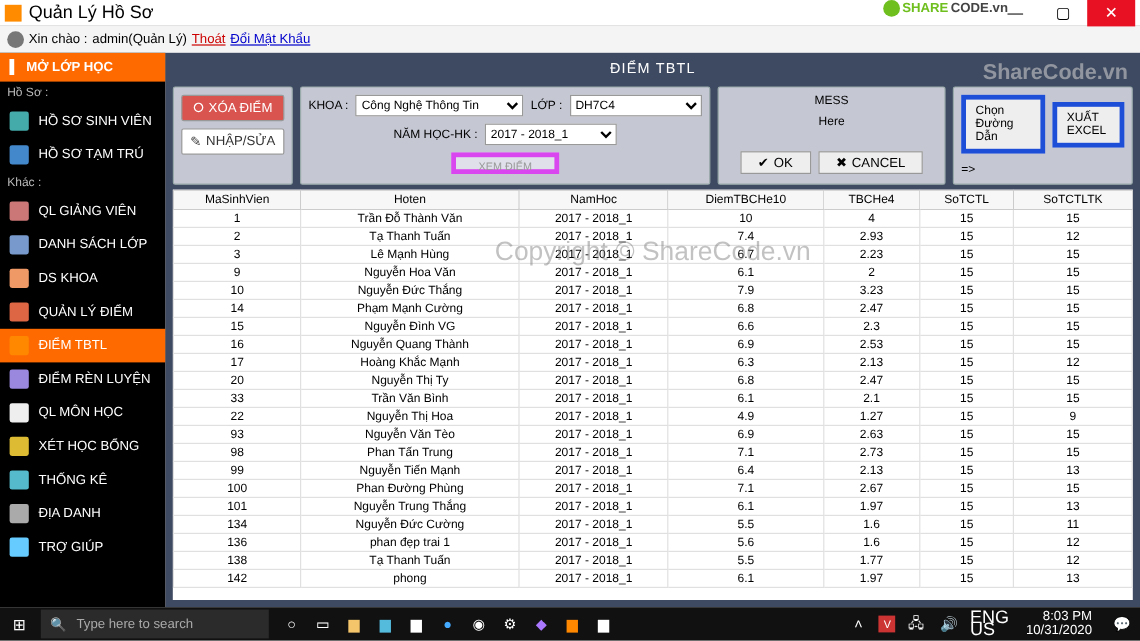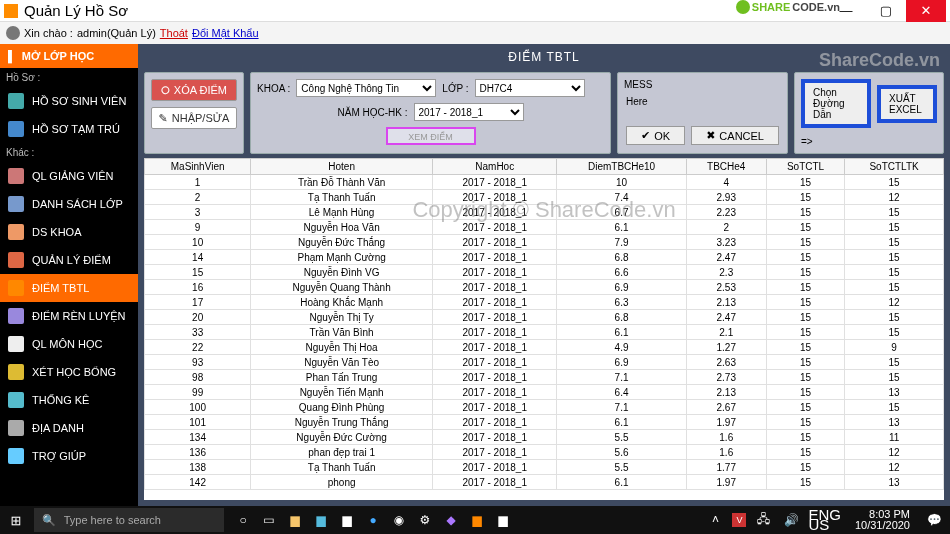--- a/index.html
+++ b/index.html
@@ -35,23 +35,23 @@
 .panel { background:#c5c7d3; border:1px solid #9aa; border-radius:2px; padding:6px; }
 .leftbtns { width:100px; display:flex; flex-direction:column; gap:6px; }
 .leftbtns .btn { height:22px; display:flex; align-items:center; justify-content:center; gap:4px; border:1px solid #999; border-radius:2px; font-size:10px; cursor:pointer; }
 .leftbtns .red { background:#d9534f; color:#fff; }
 .leftbtns .white { background:#fff; color:#333; }
 
 .filters { flex:1; display:flex; flex-direction:column; gap:6px; }
 .filters .row { display:flex; align-items:center; gap:6px; }
 .filters label { font-size:10px; }
 .filters select { font-size:10px; height:18px; background:#fff; border:1px solid #999; }
-.filters .xem { width:90px; height:18px; margin:0 auto; background:#dfe0ea; border:2px solid #d946ef; font-size:9px; color:#999; text-align:center; line-height:16px; }
-
-.mess { width:171px; }
+.filters .xem { width:90px; height:18px; margin:0 auto; background:#dfe0ea; border:4px solid #d946ef; font-size:9px; color:#999; text-align:center; line-height:16px; }
+
+.mess { width:190px;text-align:center; }
 .mess .mlabel { font-size:10px; margin-bottom:4px; display:block; }
 .mess .marea { background:#c5c7d3; height:26px; font-size:10px; padding:2px; }
 .mess .okrow { display:flex; gap:6px; justify-content:center; margin-top:6px; }
 .mess .okrow .b { background:#eee; border:1px solid #999; padding:2px 14px; font-size:10px; display:flex; align-items:center; gap:4px; cursor:pointer; }
 
 .export { width:150px; display:flex; flex-direction:column; gap:8px; align-items:center; justify-content:center; }
 .export .b { background:#eee; border:4px solid #1d4ed8; padding:4px 8px; font-size:10px; cursor:pointer; }
 
 
 .tablewrap { flex:1; background:#fff; overflow:auto; }
@@ -362,21 +362,21 @@
               <td>99</td>
               <td>Nguyễn Tiến Mạnh</td>
               <td>2017 - 2018_1</td>
               <td>6.4</td>
               <td>2.13</td>
               <td>15</td>
               <td>13</td>
             </tr>
             <tr>
               <td>100</td>
-              <td>Quang Đình Phùng</td>
+              <td>Phan Đường Phùng</td>
               <td>2017 - 2018_1</td>
               <td>7.1</td>
               <td>2.67</td>
               <td>15</td>
               <td>15</td>
             </tr>
             <tr>
               <td>101</td>
               <td>Nguyễn Trung Thắng</td>
               <td>2017 - 2018_1</td>

